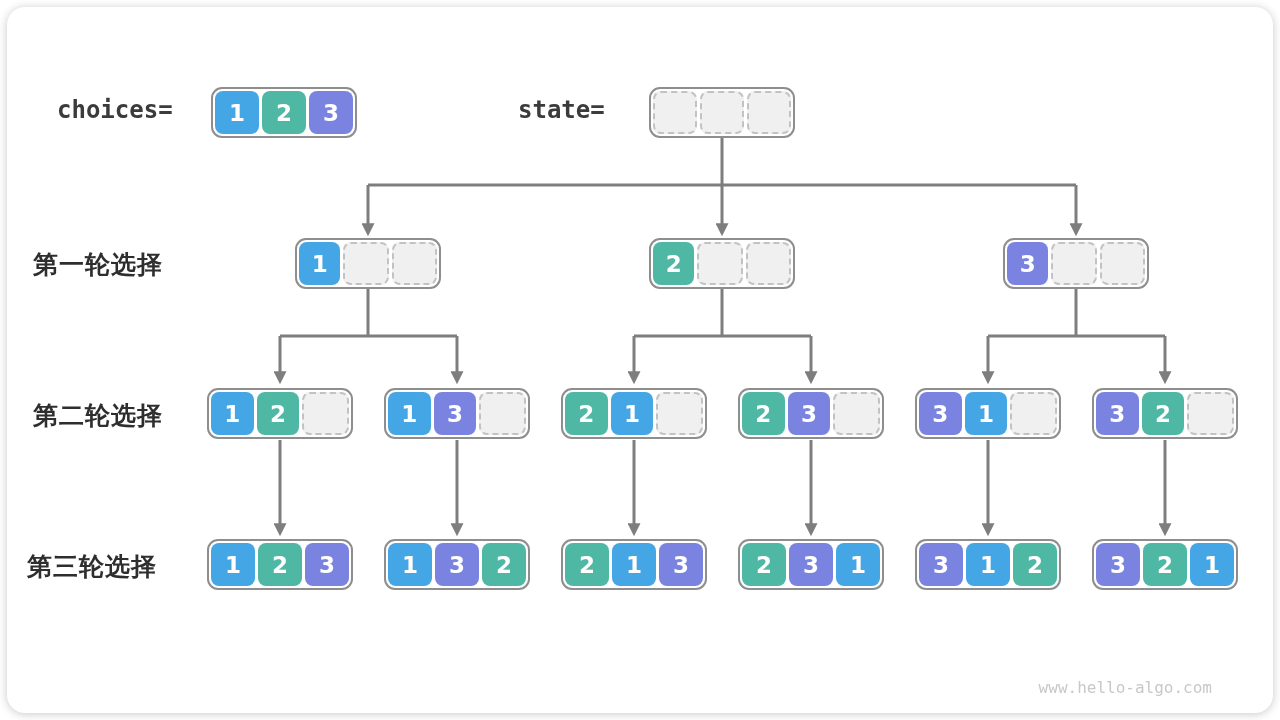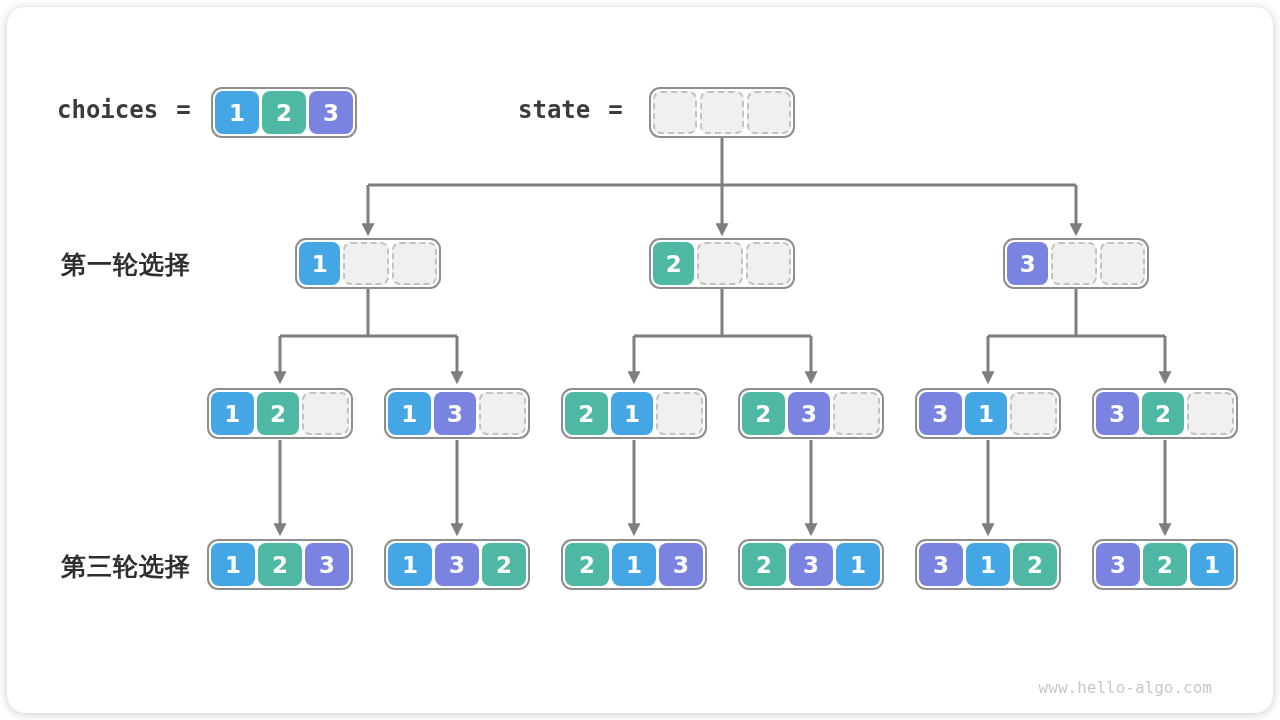--- a/index.html
+++ b/index.html
@@ -5,25 +5,25 @@
   html,body{margin:0;padding:0;background:#fff;}
   .stage{position:relative;width:1280px;height:720px;font-family:"DejaVu Sans",sans-serif;overflow:hidden;}
   .card{position:absolute;left:7px;top:7px;right:7px;bottom:7px;background:#fff;border-radius:18px;
         box-shadow:0 1px 10px rgba(0,0,0,0.22);}
   svg.connectors{position:absolute;left:0;top:0;}
   .node{position:absolute;width:146px;height:51px;background:#fff;border:2px solid var(--node-border,#8E8E8E);
         border-radius:11px;box-sizing:border-box;display:flex;gap:3px;padding:2px;}
   .cell{flex:1;border-radius:8px;box-sizing:border-box;display:flex;align-items:center;justify-content:center;
         color:#fff;font-size:23px;font-weight:bold;font-family:"DejaVu Sans",sans-serif;}
   .cell.empty{background:var(--empty-bg,#F0F0F0);border:2px dashed var(--empty-border,#C2C2C2);}
-  .kwline{position:absolute;display:flex;align-items:center;gap:18px;
+  .kwline{position:absolute;display:flex;align-items:center;
           font-family:"DejaVu Sans Mono","Liberation Mono",monospace;font-weight:bold;
           font-size:24px;color:var(--kw,#3B3B3B);}
   .rowlabel{position:absolute;font-size:25px;font-weight:bold;color:var(--label,#2E2E2E);
-            font-family:"DejaVu Sans",sans-serif;letter-spacing:1px;margin-left:28px;}
+            font-family:"DejaVu Sans",sans-serif;letter-spacing:1px;}
   .wm{position:absolute;font-family:"DejaVu Sans Mono","Liberation Mono",monospace;
       font-size:16px;color:var(--wm,#C8C8C8);}
 </style>
 </head>
 <body>
 
 <div class="stage">
   <div class="card"></div>
 
   <svg class="connectors" width="1280" height="720">
@@ -76,21 +76,22 @@
     <span>state</span>
     <span>=</span>
   </div>
   <div class="node" style="left:649px;top:87px">
     <span class="cell empty"></span>
     <span class="cell empty"></span>
     <span class="cell empty"></span>
   </div>
 
   <div class="rowlabel" style="left:33px;top:248px">第一轮选择</div>
-  <div class="rowlabel" style="left:33px;top:550px">第三轮选择</div>
+  <div class="rowlabel" style="left:33px;top:399px">第二轮选择</div>
+  <div class="rowlabel" style="left:27px;top:550px">第三轮选择</div>
 
   <div class="node" style="left:295px;top:238px">
     <span class="cell" style="background: rgb(69, 166, 229);">1</span>
     <span class="cell empty"></span>
     <span class="cell empty"></span>
   </div>
   <div class="node" style="left:649px;top:238px">
     <span class="cell" style="background: rgb(79, 184, 164);">2</span>
     <span class="cell empty"></span>
     <span class="cell empty"></span>

